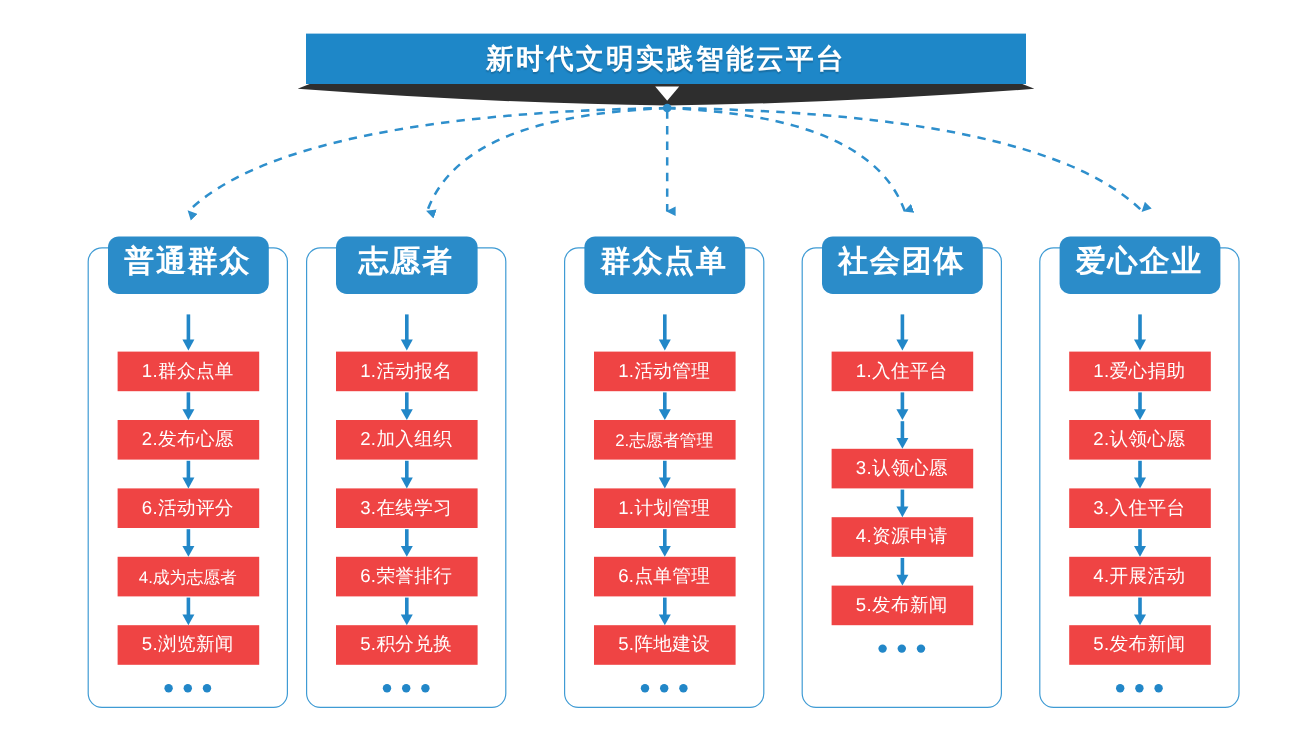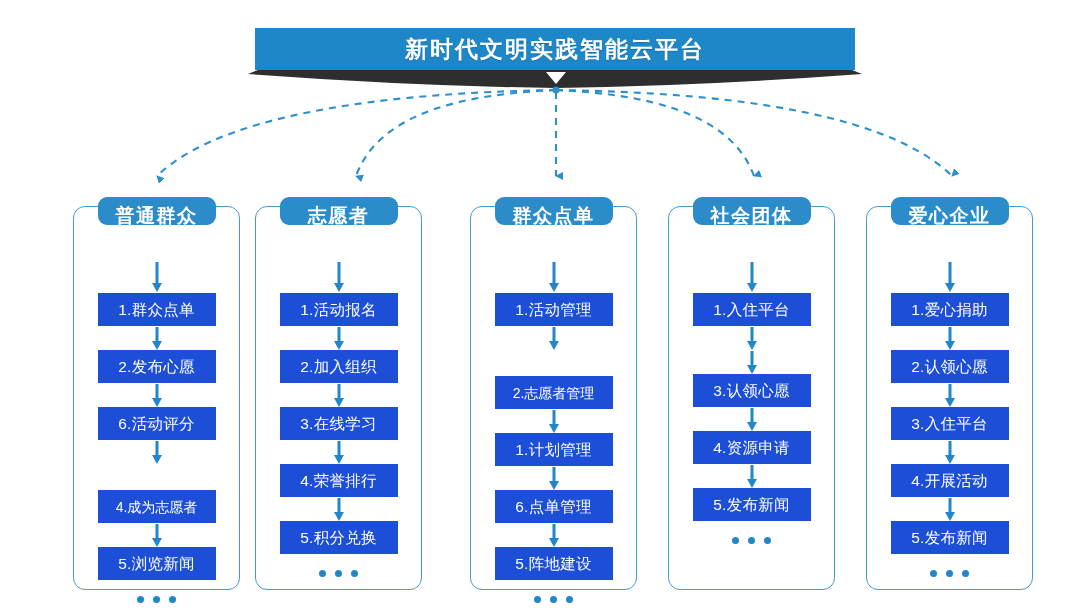--- a/index.html
+++ b/index.html
@@ -77,25 +77,25 @@
   #col3 { left: 668px; }
   #col4 { left: 866px; }
 
   
   .col-header {
     position: absolute;
     top: -10px;
     left: 50%;
     transform: translateX(-50%);
     min-width: 118px;
-    padding: 9px 14px 0;
+    padding: 9px 14px 14px;
     background: #2b8cc9;
     border-radius: 9px;
     color: #ffffff;
-    font-size: 19px;
+    font-size: 25px;
     font-weight: bold;
     letter-spacing: 1.5px;
     text-align: center;
     white-space: nowrap;
     line-height: 1;
     z-index: 3;
   }
 
   .col-body {
     position: absolute;
@@ -103,31 +103,31 @@
     top: 54px;
     width: 100%;
     display: flex;
     flex-direction: column;
     align-items: center;
   }
 
   .item {
     width: 118px;
     height: 33px;
-    background: #1d4ed8;
+    background: #ef4444;
     color: #ffffff;
     font-size: 15.5px;
     letter-spacing: .3px;
     display: flex;
     align-items: center;
     justify-content: center;
     white-space: nowrap;
     line-height: 1;
   }
-  .item.narrow { font-size: 14px; letter-spacing: 0; margin-top: 26px; }
+  .item.narrow { font-size: 14px; letter-spacing: 0; }
 
   .vconn {
     width: 11px;
     height: 24px;
     position: relative;
   }
   .vconn::before {
     content: "";
     position: absolute;
     left: 50%;
@@ -221,21 +221,21 @@
   <div class="column" id="col1">
     <div class="col-header">志愿者</div>
     <div class="col-body">
         <div class="vconn top"></div>
         <div class="item">1.活动报名</div>
         <div class="vconn"></div>
         <div class="item">2.加入组织</div>
         <div class="vconn"></div>
         <div class="item">3.在线学习</div>
         <div class="vconn"></div>
-        <div class="item">4.荣誉排行</div>
+        <div class="item">6.荣誉排行</div>
         <div class="vconn"></div>
         <div class="item">5.积分兑换</div>
         <div class="dots" title="...">
           <span class="dot"></span>
           <span class="dot"></span>
           <span class="dot"></span>
         </div>
       </div>
   </div>
   <div class="column" id="col2">

